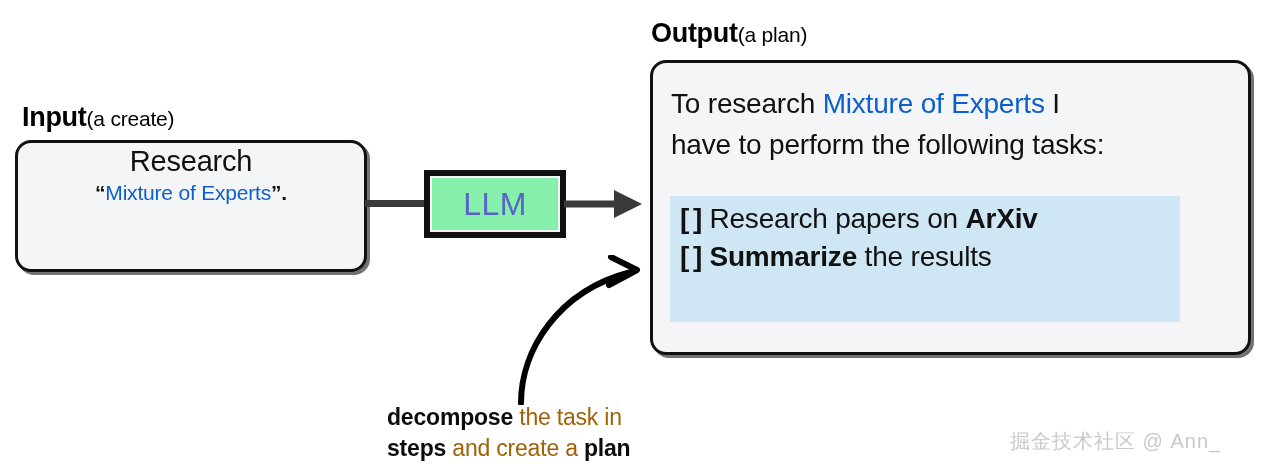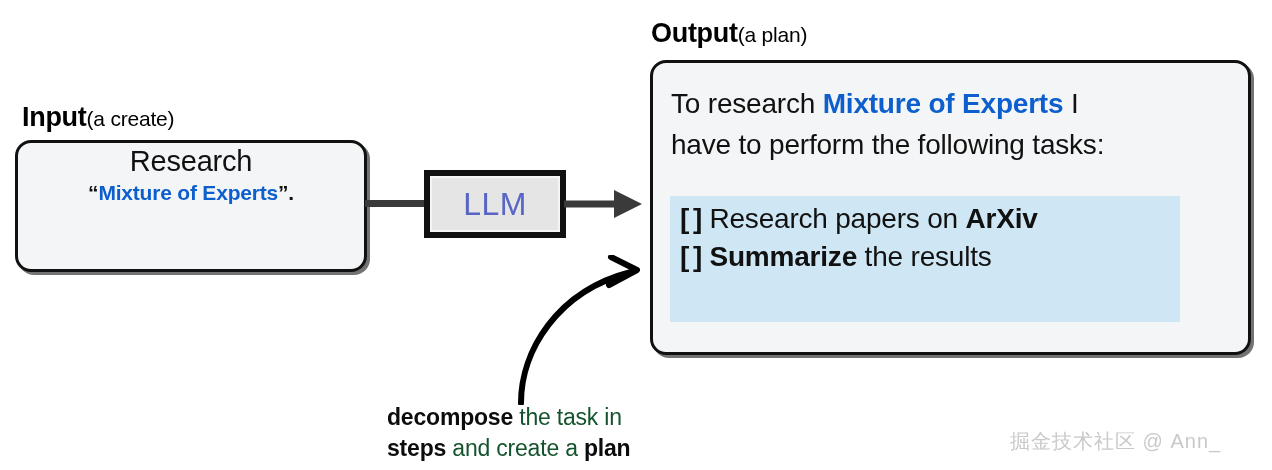--- a/index.html
+++ b/index.html
@@ -64,33 +64,33 @@
   .input-line {
     font-size: 29px;
     color: #111111;
     line-height: 1.28;
     text-align: center;
     letter-spacing: -0.2px;
   }
   .input-line.l2 { font-size: 21px; }
   .blue-bold {
     color: #0d5fcd;
-    font-weight: 700;
+    font-weight: 400;
   }
   .quote-mark, .period {
     color: #111111;
     font-weight: 700;
   }
 
   
   #llm-box {
     position: absolute;
     left: 424px; top: 170px;
     width: 142px; height: 68px;
-    background: #e5e5e5;
+    background: #86efac;
     border: 6px solid #111111;
     outline: 2px solid #f4f5f6;
     outline-offset: -8px;
     box-sizing: border-box;
     display: flex;
     align-items: center;
     justify-content: center;
   }
   #llm-box .llm-text {
     color: #5865c4;
@@ -158,21 +158,21 @@
     left: 387px; top: 402px;
     width: 320px;
     line-height: 1.33;
   }
   .cap-line {
     font-size: 23px;
     white-space: nowrap;
     letter-spacing: -0.2px;
   }
   .cap-bold { font-weight: 700; color: #0c0c0c; }
-  .cap-red  { font-weight: 400; color: #14532d; }
+  .cap-red  { font-weight: 400; color: #a16207; }
 
   
   #watermark {
     position: absolute;
     left: 1010px; top: 428px;
     font-size: 20px;
     color: #c9c9c9;
     white-space: nowrap;
     letter-spacing: 1px;
   }

